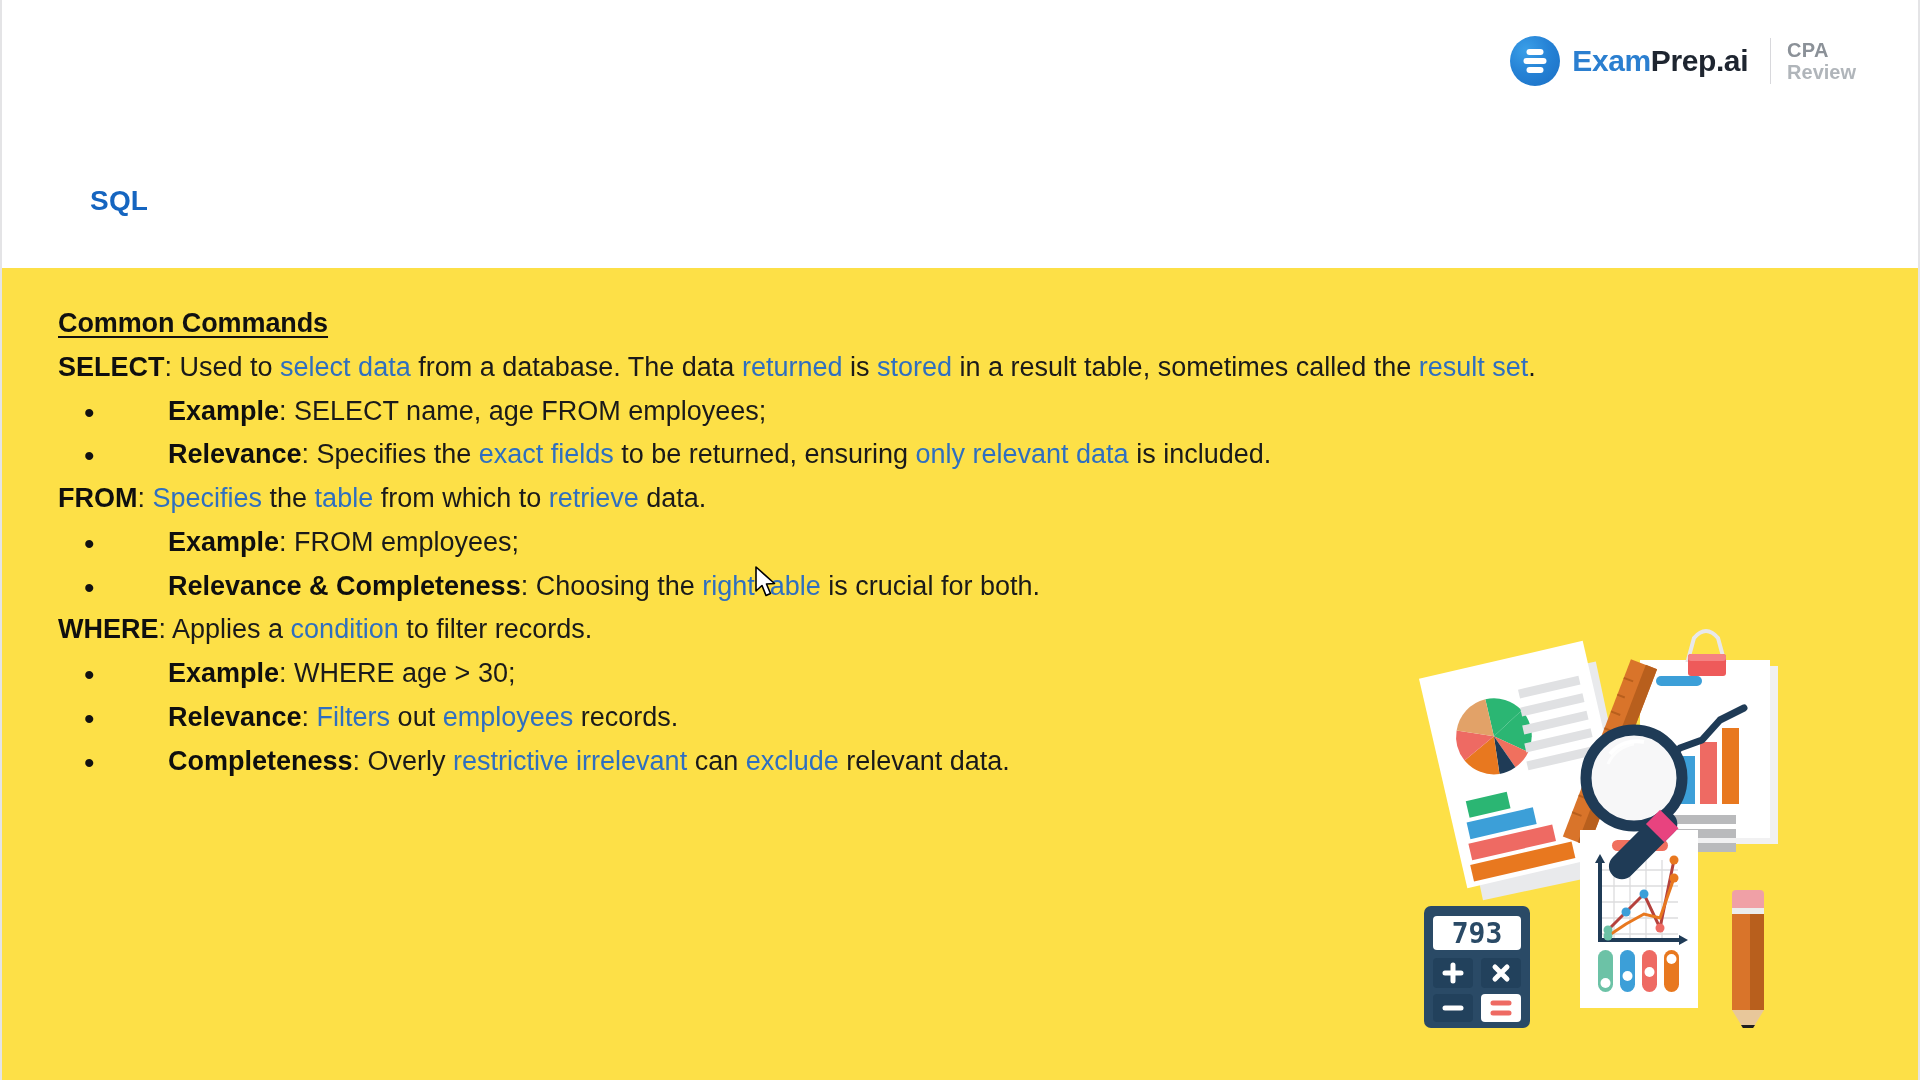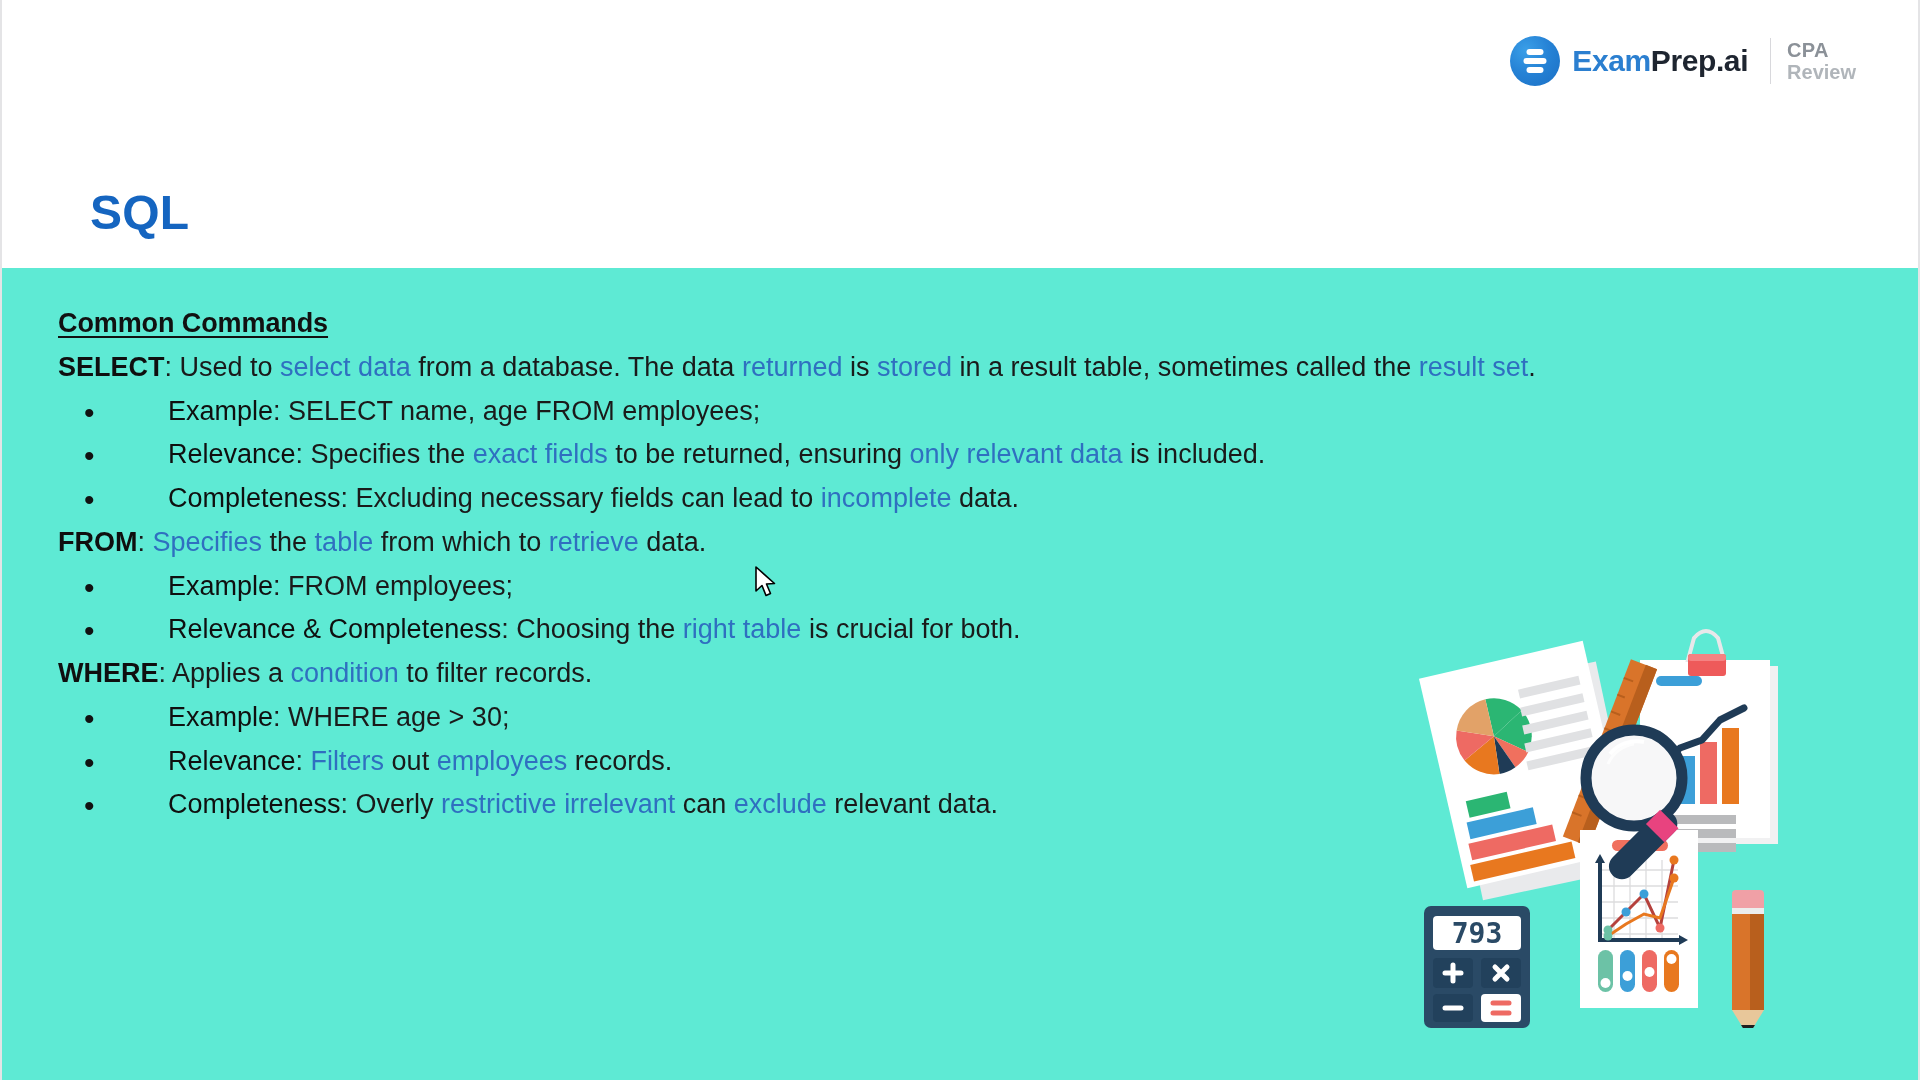--- a/index.html
+++ b/index.html
@@ -42,21 +42,21 @@
     font-weight: 700;
     letter-spacing: -0.5px;
     color: #141414;
     white-space: nowrap;
   }
 
   .section-title {
     position: absolute;
     left: 88px;
     top: 185px;
-    font-size: 48px;
+    font-size: 28px;
     font-weight: 700;
     color: #1565c0;
     letter-spacing: 0.2px;
   }
 
   
   .brand {
     position: absolute;
     right: 62px;
     top: 36px;
@@ -107,21 +107,21 @@
     font-size: 20px;
     white-space: nowrap;
   }
   .brand-sub .cpa { font-weight: 700; color: #8b9198; letter-spacing: 0.3px; }
   .brand-sub .rev { font-weight: 700; color: #b0b5ba; }
 
   
   .content {
     position: relative;
     flex: 1 1 auto;
-    background: #5eead4;
+    background: #fde047;
     padding: 40px 60px 0 56px;
   }
 
   .doc {
     position: relative;
     z-index: 2;
     max-width: 1700px;
   }
 
   .doc-heading {
@@ -158,21 +158,21 @@
   }
   ul.bullets li::before {
     content: "\2022";
     position: absolute;
     left: 26px;
     top: -1px;
     font-size: 30px;
     color: #111111;
     line-height: 1.62;
   }
-  ul.bullets li .lbl { font-weight: 400; color: #0f0f0f; }
+  ul.bullets li .lbl { font-weight: 700; color: #0f0f0f; }
 
   .lk { color: #2f6fc0; }
 
   
   .illus {
     position: absolute;
     right: 96px;
     bottom: 52px;
     width: 420px;
     height: 420px;
@@ -219,21 +219,20 @@
 
   <div class="content">
 
     <div class="doc">
       <div class="doc-heading">Common Commands</div>
       <div id="blocks-root">
           <div class="cmd-line"><span class="kw">SELECT</span><span>: Used to </span><span class="lk" style="color: rgb(47, 111, 192);">select data</span><span> from a database. The data </span><span class="lk" style="color: rgb(47, 111, 192);">returned</span><span> is </span><span class="lk" style="color: rgb(47, 111, 192);">stored</span><span> in a result table, sometimes called the </span><span class="lk" style="color: rgb(47, 111, 192);">result set</span><span>.</span></div>
           <ul class="bullets">
             <li><span class="lbl">Example</span><span>: SELECT name, age FROM employees;</span></li>
             <li><span class="lbl">Relevance</span><span>: Specifies the </span><span class="lk" style="color: rgb(47, 111, 192);">exact fields</span><span> to be returned, ensuring </span><span class="lk" style="color: rgb(47, 111, 192);">only relevant data</span><span> is included.</span></li>
-            <li><span class="lbl">Completeness</span><span>: Excluding necessary fields can lead to </span><span class="lk" style="color: rgb(47, 111, 192);">incomplete</span><span> data.</span></li>
           </ul>
           <div class="cmd-line"><span class="kw">FROM</span><span>: </span><span class="lk" style="color: rgb(47, 111, 192);">Specifies</span><span> the </span><span class="lk" style="color: rgb(47, 111, 192);">table</span><span> from which to </span><span class="lk" style="color: rgb(47, 111, 192);">retrieve</span><span> data.</span></div>
           <ul class="bullets">
             <li><span class="lbl">Example</span><span>: FROM employees;</span></li>
             <li><span class="lbl">Relevance &amp; Completeness</span><span>: Choosing the </span><span class="lk" style="color: rgb(47, 111, 192);">right table</span><span> is crucial for both.</span></li>
           </ul>
           <div class="cmd-line"><span class="kw">WHERE</span><span>: Applies a </span><span class="lk" style="color: rgb(47, 111, 192);">condition</span><span> to filter records.</span></div>
           <ul class="bullets">
             <li><span class="lbl">Example</span><span>: WHERE age &gt; 30;</span></li>
             <li><span class="lbl">Relevance</span><span>: </span><span class="lk" style="color: rgb(47, 111, 192);">Filters</span><span> out </span><span class="lk" style="color: rgb(47, 111, 192);">employees</span><span> records.</span></li>

